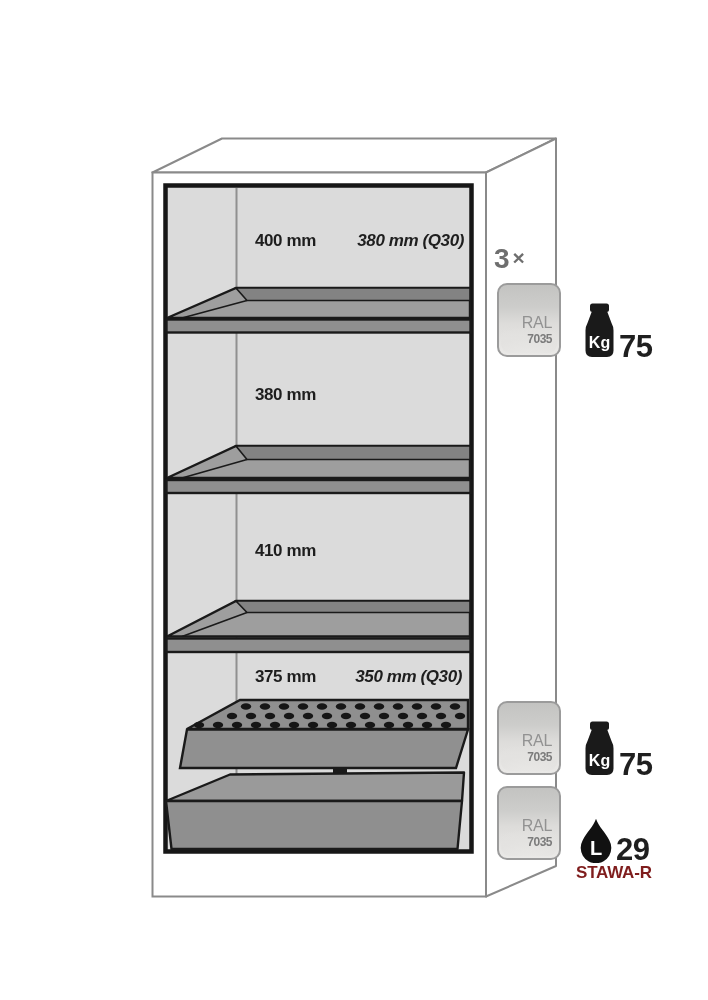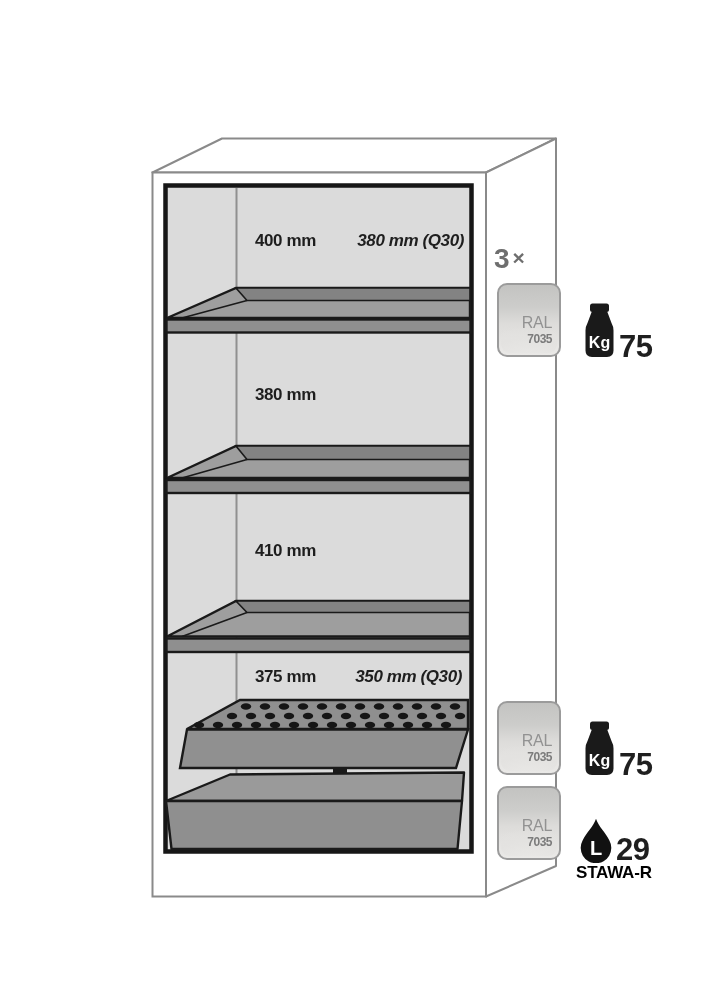--- a/index.html
+++ b/index.html
@@ -34,21 +34,21 @@
   .ral-name{font-size:16px;color:#929292;font-weight:normal;letter-spacing:-0.3px;}
   .ral-code{font-size:12px;color:#7b7b7b;font-weight:bold;letter-spacing:-0.5px;}
   .icon-abs{position:absolute;z-index:3;}
   .unit-text{font-family:"Liberation Sans",sans-serif;font-weight:bold;fill:#ffffff;text-anchor:middle;}
   .big-num{
     position:absolute;z-index:3;font-weight:bold;font-size:31px;color:#1f1f1f;
     line-height:1;letter-spacing:-0.5px;
   }
   .stawa{
     position:absolute;left:576px;top:863px;z-index:3;font-weight:bold;font-size:17px;
-    color:#000000;letter-spacing:-0.2px;
+    color:#7f1d1d;letter-spacing:-0.2px;
   }
 </style>
 </head>
 <body>
 
 <div class="stage">
 
   <svg class="scene" width="708" height="1000" viewBox="0 0 708 1000">
 
     <g>

